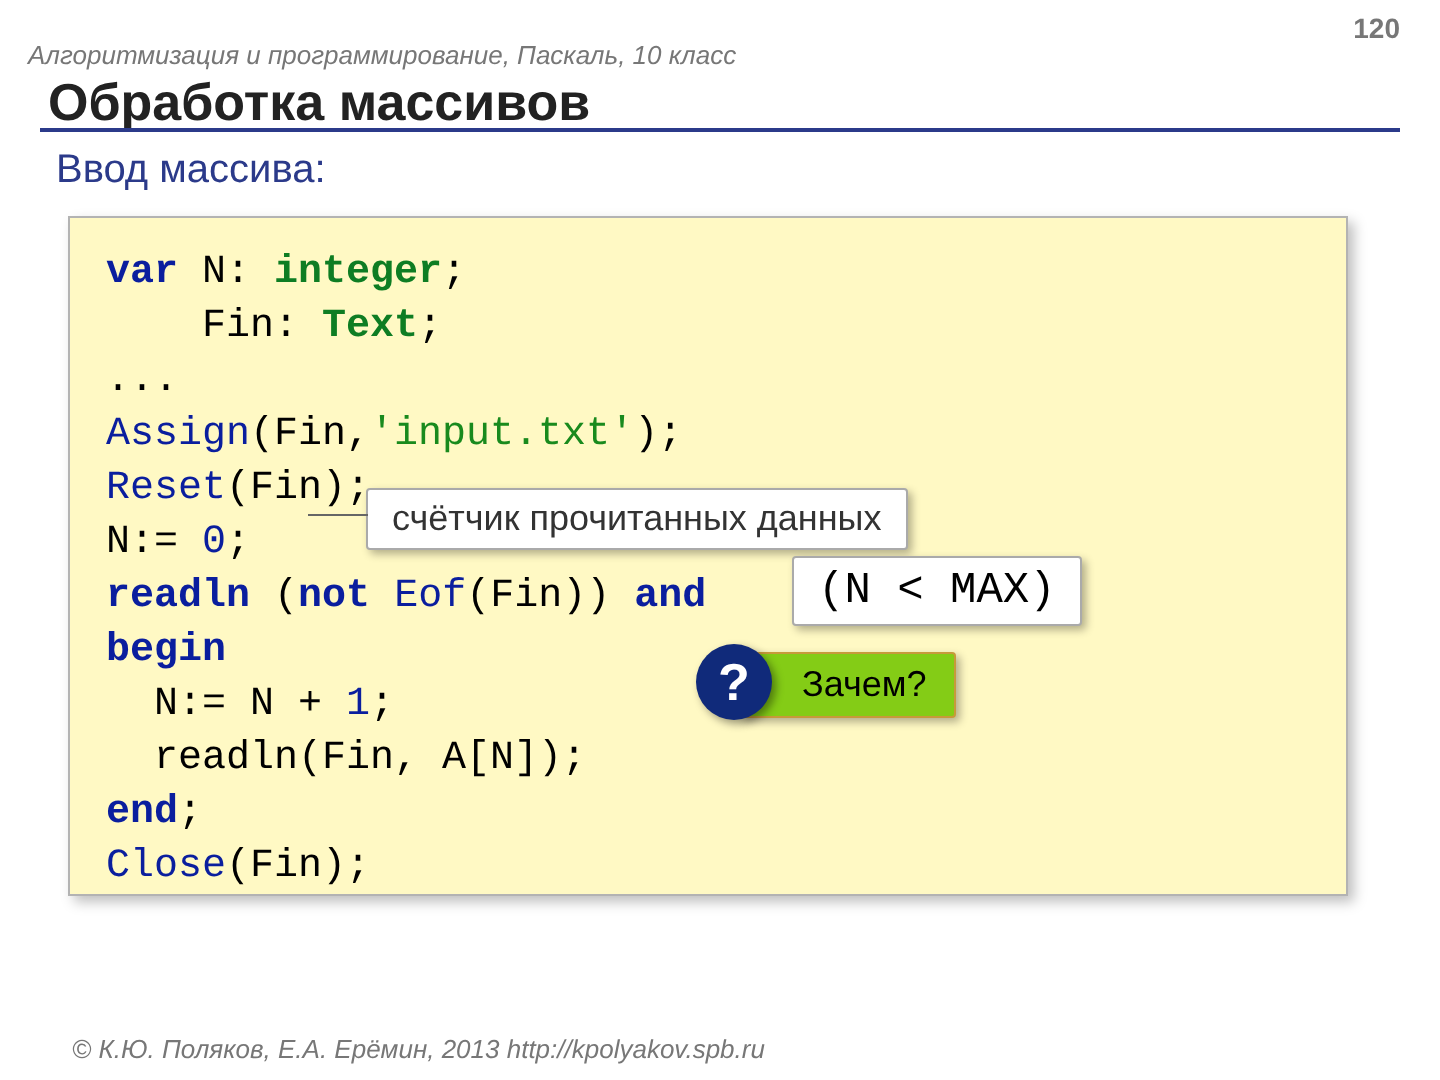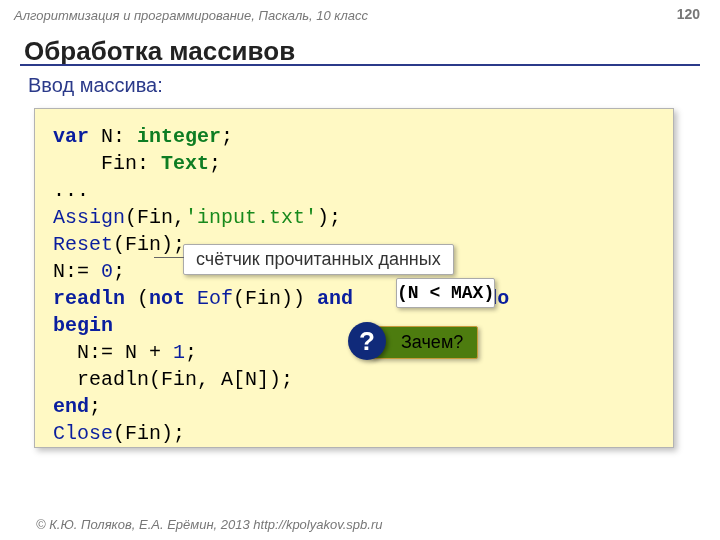--- a/index.html
+++ b/index.html
@@ -4,21 +4,21 @@
 <style>
   * { margin: 0; padding: 0; box-sizing: border-box; }
   body {
     width: 720px; height: 540px;
     font-family: Arial, sans-serif;
     background: #fff;
     position: relative;
     overflow: hidden;
   }
   .header-note {
-    position: absolute; top: 8px; left: 14px;
+    position: absolute; top: 20px; left: 14px;
     font-size: 13px; font-style: italic; color: #777;
   }
   .pagenum {
     position: absolute; top: 6px; right: 20px;
     font-size: 14px; color: #777; font-weight: bold; text-align: right;
   }
   .title {
     position: absolute; top: 36px; left: 24px;
     font-size: 26px; font-weight: bold; color: #222;
   }
@@ -54,26 +54,26 @@
     background: #fff;
     border: 1px solid #aaa;
     border-radius: 2px;
     box-shadow: 2px 2px 4px rgba(0,0,0,0.3);
     font-size: 18px;
     padding: 4px 12px;
   }
   .callout-counter { top: 244px; left: 183px; color: #333; }
   .callout-cond {
     top: 278px; left: 396px;
-    font-family: "Courier New", monospace; font-weight: bold;
-    font-size: 18px; padding: 4px 0;
+    font-family: "Courier New", monospace; font-weight: normal;
+    font-size: 22px; padding: 4px 12px;
   }
   .callout-why {
     top: 326px; left: 370px;
-    background: #4d7c0f;
+    background: #84cc16;
     border: 1px solid #c79a3a;
     padding: 5px 14px 5px 30px;
   }
   .qcircle {
     position: absolute; top: 322px; left: 348px;
     width: 38px; height: 38px; border-radius: 50%;
     background: #102a7a;
     color: #fff; font-size: 26px; font-weight: bold;
     display: flex; align-items: center; justify-content: center;
     box-shadow: 2px 2px 4px rgba(0,0,0,0.4);

